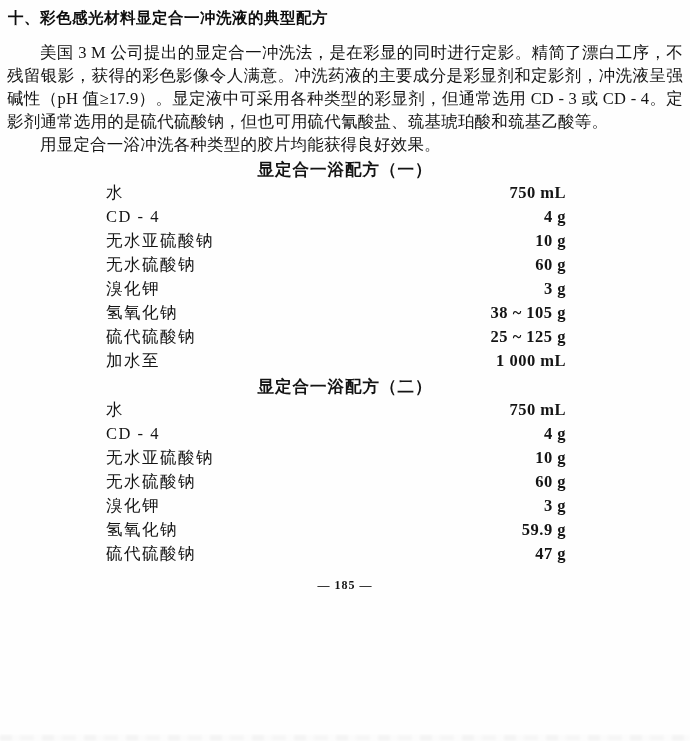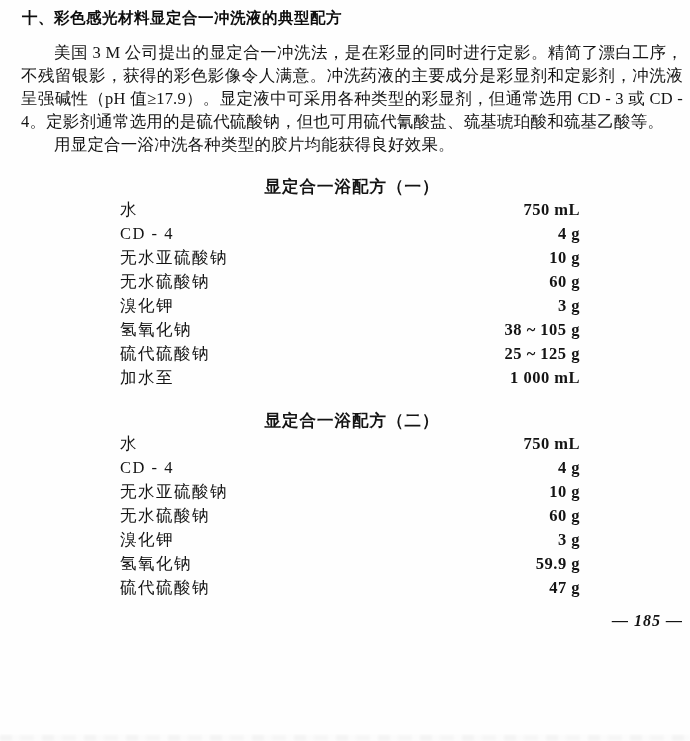--- a/index.html
+++ b/index.html
@@ -3,42 +3,42 @@
 <meta charset="utf-8">
 <style>
   html, body { margin: 0; padding: 0; background: #ffffff; }
   .page {
     position: relative;
     width: 690px;
     height: 741px;
     box-sizing: border-box;
     background: #fefefe;
     overflow: hidden;
-    padding: 8px 7px 0 21px;
+    padding: 8px 7px 0 7px;
     color: #141414;
     font-family: "Liberation Serif", "DejaVu Serif", serif;
   }
   .doc-title {
     margin: 0 0 12px 1px;
     font-family: "Liberation Sans", "DejaVu Sans", sans-serif;
     font-size: 15.5px;
     font-weight: bold;
     letter-spacing: 0.5px;
     color: #0e0e0e;
   }
   .body-text p {
     margin: 0;
     font-size: 16.5px;
     line-height: 23px;
     text-align: justify;
     text-indent: 2em;
     letter-spacing: 0.2px;
   }
   .formula-caption {
-    margin-top: 20px;
+    margin-top: 3px;
     text-align: center;
     font-size: 16.5px;
     font-weight: bold;
     line-height: 22px;
     letter-spacing: 1px;
   }
   .formula-table {
     width: 460px;
     margin-left: 99px;
   }
@@ -46,25 +46,24 @@
     display: flex;
     justify-content: space-between;
     align-items: center;
     height: 24px;
     font-size: 16.5px;
   }
   .ingredient-name { letter-spacing: 1.5px; }
   .ingredient-amount { font-weight: 600; letter-spacing: 0.5px; }
   .page-number {
     margin-top: 12px;
-    text-align: right;
-    font-size: 16px;
+    text-align: center;
+    font-size: 12px;
     font-weight: bold;
     letter-spacing: 1px;
-    font-style: italic;
   }
   .scan-artifact-strip {
     position: absolute;
     left: 0; bottom: 0;
     width: 100%; height: 6px;
     background: repeating-linear-gradient(90deg,
       #ededed 0 12px, #f9f9f9 12px 20px, #f1f1f1 20px 34px, #fbfbfb 34px 42px);
     opacity: 0.55;
     filter: blur(0.8px);
   }

